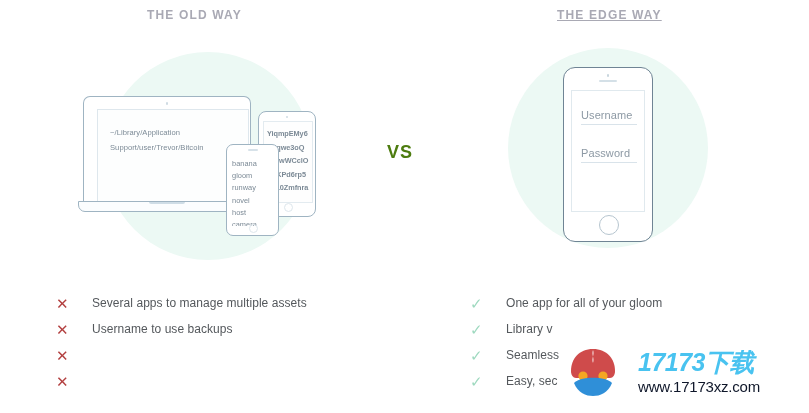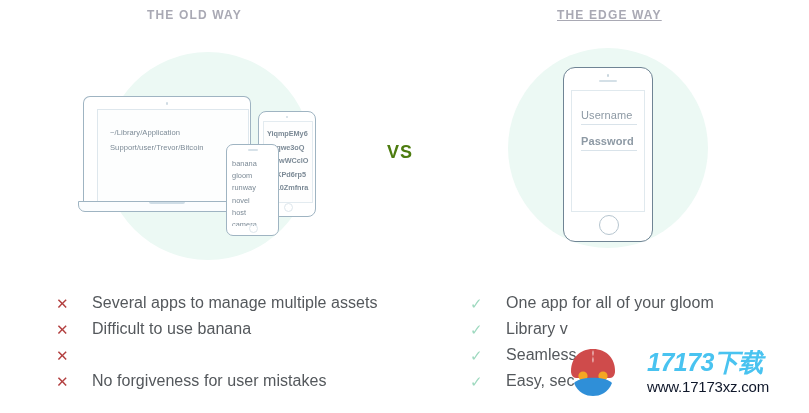--- a/index.html
+++ b/index.html
@@ -241,21 +241,21 @@
     border: 1px solid #e0e9ee;
     box-sizing: border-box;
     background: #ffffff;
   }
   .login-field {
     position: absolute;
     left: 9px;
     width: 56px;
   }
   #field-username { top: 18px; }
-  #field-password { top: 44px; font-weight: bold; }
+  #field-password { top: 56px; }
   .login-label {
     font-size: 11px;
     color: #8d99a4;
     letter-spacing: 0.1px;
     padding-bottom: 3px;
     display: block;
   }
   .login-underline {
     display: block;
     height: 1px;
@@ -287,21 +287,21 @@
   .feature-mark {
     width: 36px;
     flex: 0 0 36px;
     font-size: 15px;
     line-height: 1;
     font-weight: 400;
   }
   .mark-cross { color: #b34141; }
   .mark-check { color: #9ed9bf; }
   .feature-text {
-    font-size: 16px;
+    font-size: 12px;
     color: #54585c;
     letter-spacing: 0.05px;
     white-space: nowrap;
   }
 
   
   #watermark {
     position: absolute;
     left: 564px;
     top: 336px;
@@ -309,21 +309,21 @@
     height: 72px;
     display: flex;
     align-items: center;
   }
   #watermark-logo {
     width: 58px; height: 58px;
     flex: 0 0 58px;
     position: relative;
   }
   #watermark-text {
-    margin-left: 25px;
+    margin-left: 16px;
   }
   #watermark-brand {
     font-size: 25px;
     font-weight: 700;
     color: #49c3f0;
     letter-spacing: -0.5px;
     line-height: 1;
     font-style: italic;
   }
   #watermark-url {
@@ -396,28 +396,27 @@
   <div id="edge-phone-home"></div>
 </div>
 
 <div class="feature-list" id="old-way-list">
   <div class="feature-row">
     <span class="feature-mark mark-cross">✕</span>
     <span class="feature-text">Several apps to manage multiple assets</span>
   </div>
   <div class="feature-row">
     <span class="feature-mark mark-cross">✕</span>
-    <span class="feature-text">Difficult to use banana</span>
+    <span class="feature-text">Username to use backups</span>
   </div>
   <div class="feature-row">
     <span class="feature-mark mark-cross">✕</span>
   </div>
   <div class="feature-row">
     <span class="feature-mark mark-cross">✕</span>
-    <span class="feature-text">No forgiveness for user mistakes</span>
   </div>
 </div>
 
 <div class="feature-list" id="edge-way-list">
   <div class="feature-row">
     <span class="feature-mark mark-check">✓</span>
     <span class="feature-text">One app for all of your gloom</span>
   </div>
   <div class="feature-row">
     <span class="feature-mark mark-check">✓</span>

